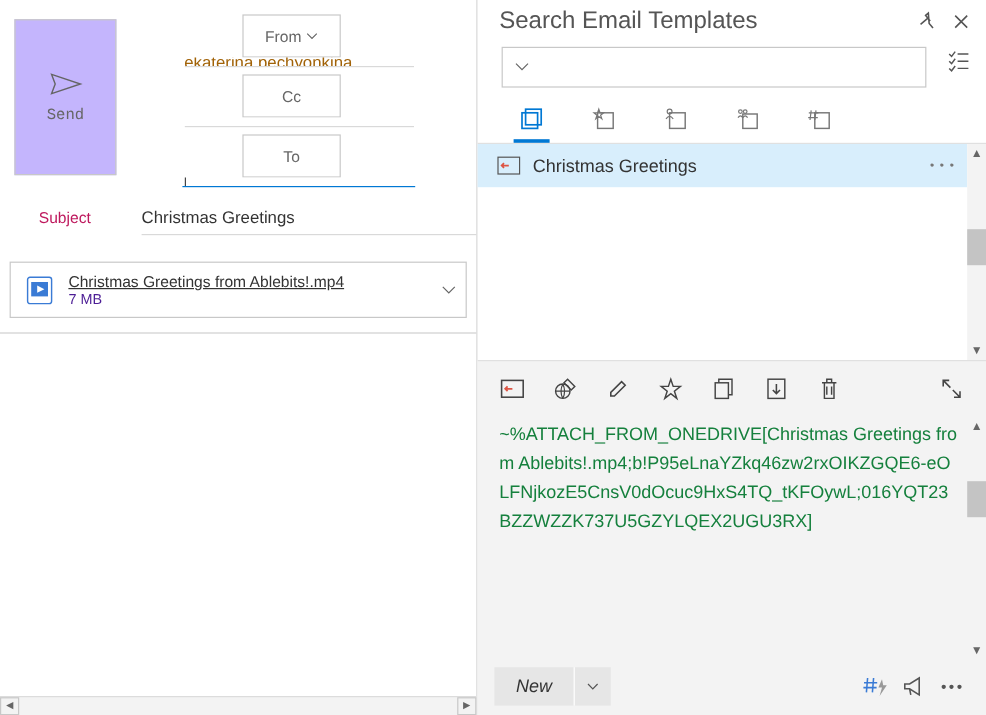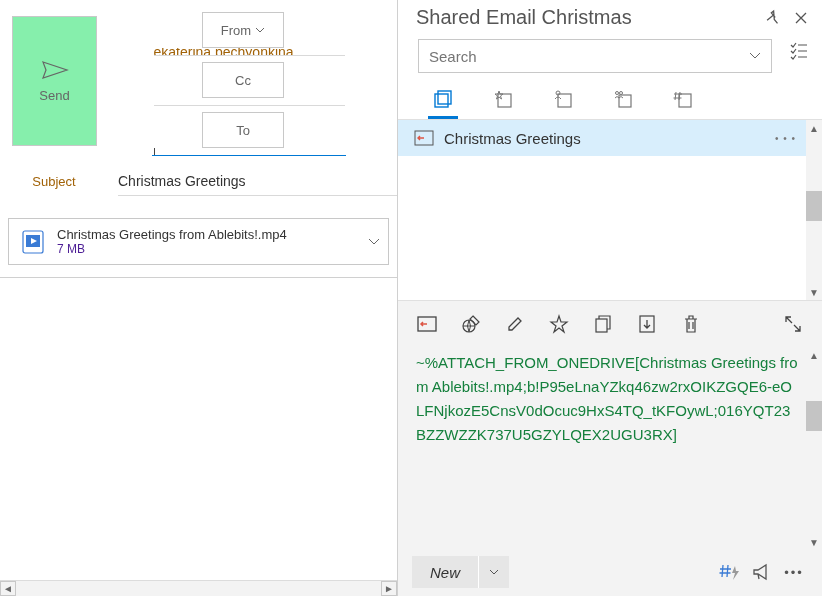--- a/index.html
+++ b/index.html
@@ -1,34 +1,34 @@
 <!DOCTYPE html>
 <html><head>
 <meta charset="utf-8">
 <style>
 * { box-sizing: border-box; margin: 0; padding: 0; }
 body { font-family: "Segoe UI", Arial, sans-serif; font-size: 13px; color: #333; background: #fff; width: 822px; height: 596px; overflow: hidden; }
 .app { display: flex; width: 822px; height: 596px; }
 .compose { width: 398px; border-right: 1px solid #d0d0d0; display: flex; flex-direction: column; }
 .compose-top { display: flex; padding: 6px 6px 0 6px; }
-.send-btn { width: 85px; height: 130px; border: 1px solid #c8c8c8; background: #86efac; display: flex; flex-direction: column; align-items: center; justify-content: center; gap: 8px; color: #666; cursor: pointer; margin: 10px 10px 0 6px; }
+.send-btn { width: 85px; height: 130px; border: 1px solid #c8c8c8; background: #c4b5fd; display: flex; flex-direction: column; align-items: center; justify-content: center; gap: 8px; color: #666; cursor: pointer; margin: 10px 10px 0 6px; font-family: Liberation Mono, monospace; }
 .fields { flex: 1; display: flex; flex-direction: column; }
 .row { display: flex; align-items: center; height: 50px; flex-direction: column; }
 .label-btn { width: 82px; height: 36px; border: 1px solid #c8c8c8; background: #fff; margin: 6px 16px 0 4px; display: flex; align-items: center; justify-content: center; color: #666; cursor: pointer; gap: 4px; }
 .input-wrap { flex: 1; border-bottom: 1px solid #d9d9d9; height: 40px; display: flex; align-items: center; padding-right: 10px; overflow: hidden; }
 .input-wrap input { border: none; outline: none; font-size: 14px; width: 100%; color: #a16207; }
 .to-line { border-bottom-color: #0078d4; }
 .to-line .caret { border-left: 1px solid #444; height: 18px; margin-left: 2px; }
 .subject-row { display: flex; align-items: center; height: 50px; padding-left: 6px; }
-.subject-label { width: 96px; text-align: center; color: #a16207; margin-right: 16px; }
+.subject-label { width: 96px; text-align: center; color: #be185d; margin-right: 16px; }
 .subject-input { flex: 1; border-bottom: 1px solid #d9d9d9; font-size: 14px; color: #333; padding: 6px 0; }
 .attachment-bar { margin: 12px 8px; border: 1px solid #c8c8c8; padding: 8px 8px 8px 10px; display: flex; align-items: center; gap: 10px; }
 .att-icon { width: 28px; height: 28px; }
 .att-text { flex: 1; }
-.att-name { font-size: 13px; color: #333; }
+.att-name { font-size: 13px; color: #333; text-decoration: underline; }
 .att-size { font-size: 12px; color: #4c1d95; }
 .compose-body { flex: 1; border-top: 1px solid #d0d0d0; }
 .scroll-bottom { height: 16px; display: flex; background: #f3f3f3; border-top: 1px solid #dcdcdc; }
 .scroll-left, .scroll-right { width: 16px; display: flex; align-items: center; justify-content: center; border: 1px solid #c8c8c8; color:#666; font-size:10px; }
 
 .panel { flex: 1; display: flex; flex-direction: column; background: #fff; }
 .panel-header { display: flex; align-items: center; padding: 6px 10px 6px 18px; }
 .panel-title { font-size: 20px; font-weight: 400; color: #555; flex: 1; }
 .hdr-icon { width: 22px; height: 22px; display:flex; align-items:center; justify-content:center; color:#555; margin-left:6px; cursor:pointer; }
 .search-bar { display: flex; padding: 4px 12px 4px 20px; gap: 10px; }
@@ -122,35 +122,34 @@
     <div class="compose-body"></div>
     <div class="scroll-bottom">
       <div class="scroll-left">◄</div>
       <div style="flex:1"></div>
       <div class="scroll-right">►</div>
     </div>
   </div>
 
   <div class="panel">
     <div class="panel-header">
-      <div class="panel-title">Shared Email Christmas</div>
+      <div class="panel-title">Search Email Templates</div>
       <div class="hdr-icon">
         <svg width="18" height="18" viewBox="0 0 18 18">
             <path d="M3 7 L11 7 L11 4 L14 4 L9 11 L9 16 M11 7 L11 10" fill="none" stroke="#555" stroke-width="1.3" transform="rotate(-40 9 9)"></path>
           </svg>
       </div>
       <div class="hdr-icon">
         <svg width="14" height="14">
             <path d="M2 2 L12 12 M12 2 L2 12" stroke="#555" stroke-width="1.3"></path>
           </svg>
       </div>
     </div>
     <div class="search-bar">
       <div class="search-box">
-        <input placeholder="Search" style="">
         <svg width="12" height="8">
             <path d="M1 1 L6 6 L11 1" fill="none" stroke="#666"></path>
           </svg>
       </div>
       <div class="hdr-icon">
         <svg width="20" height="20" viewBox="0 0 20 20">
             <path d="M2 5 L4 7 L7 3 M9 5 L18 5 M2 11 L4 13 L7 9 M9 11 L18 11 M2 17 L4 19 L7 15 M9 17 L18 17" fill="none" stroke="#555" stroke-width="1.2"></path>
           </svg>
       </div>
     </div>

